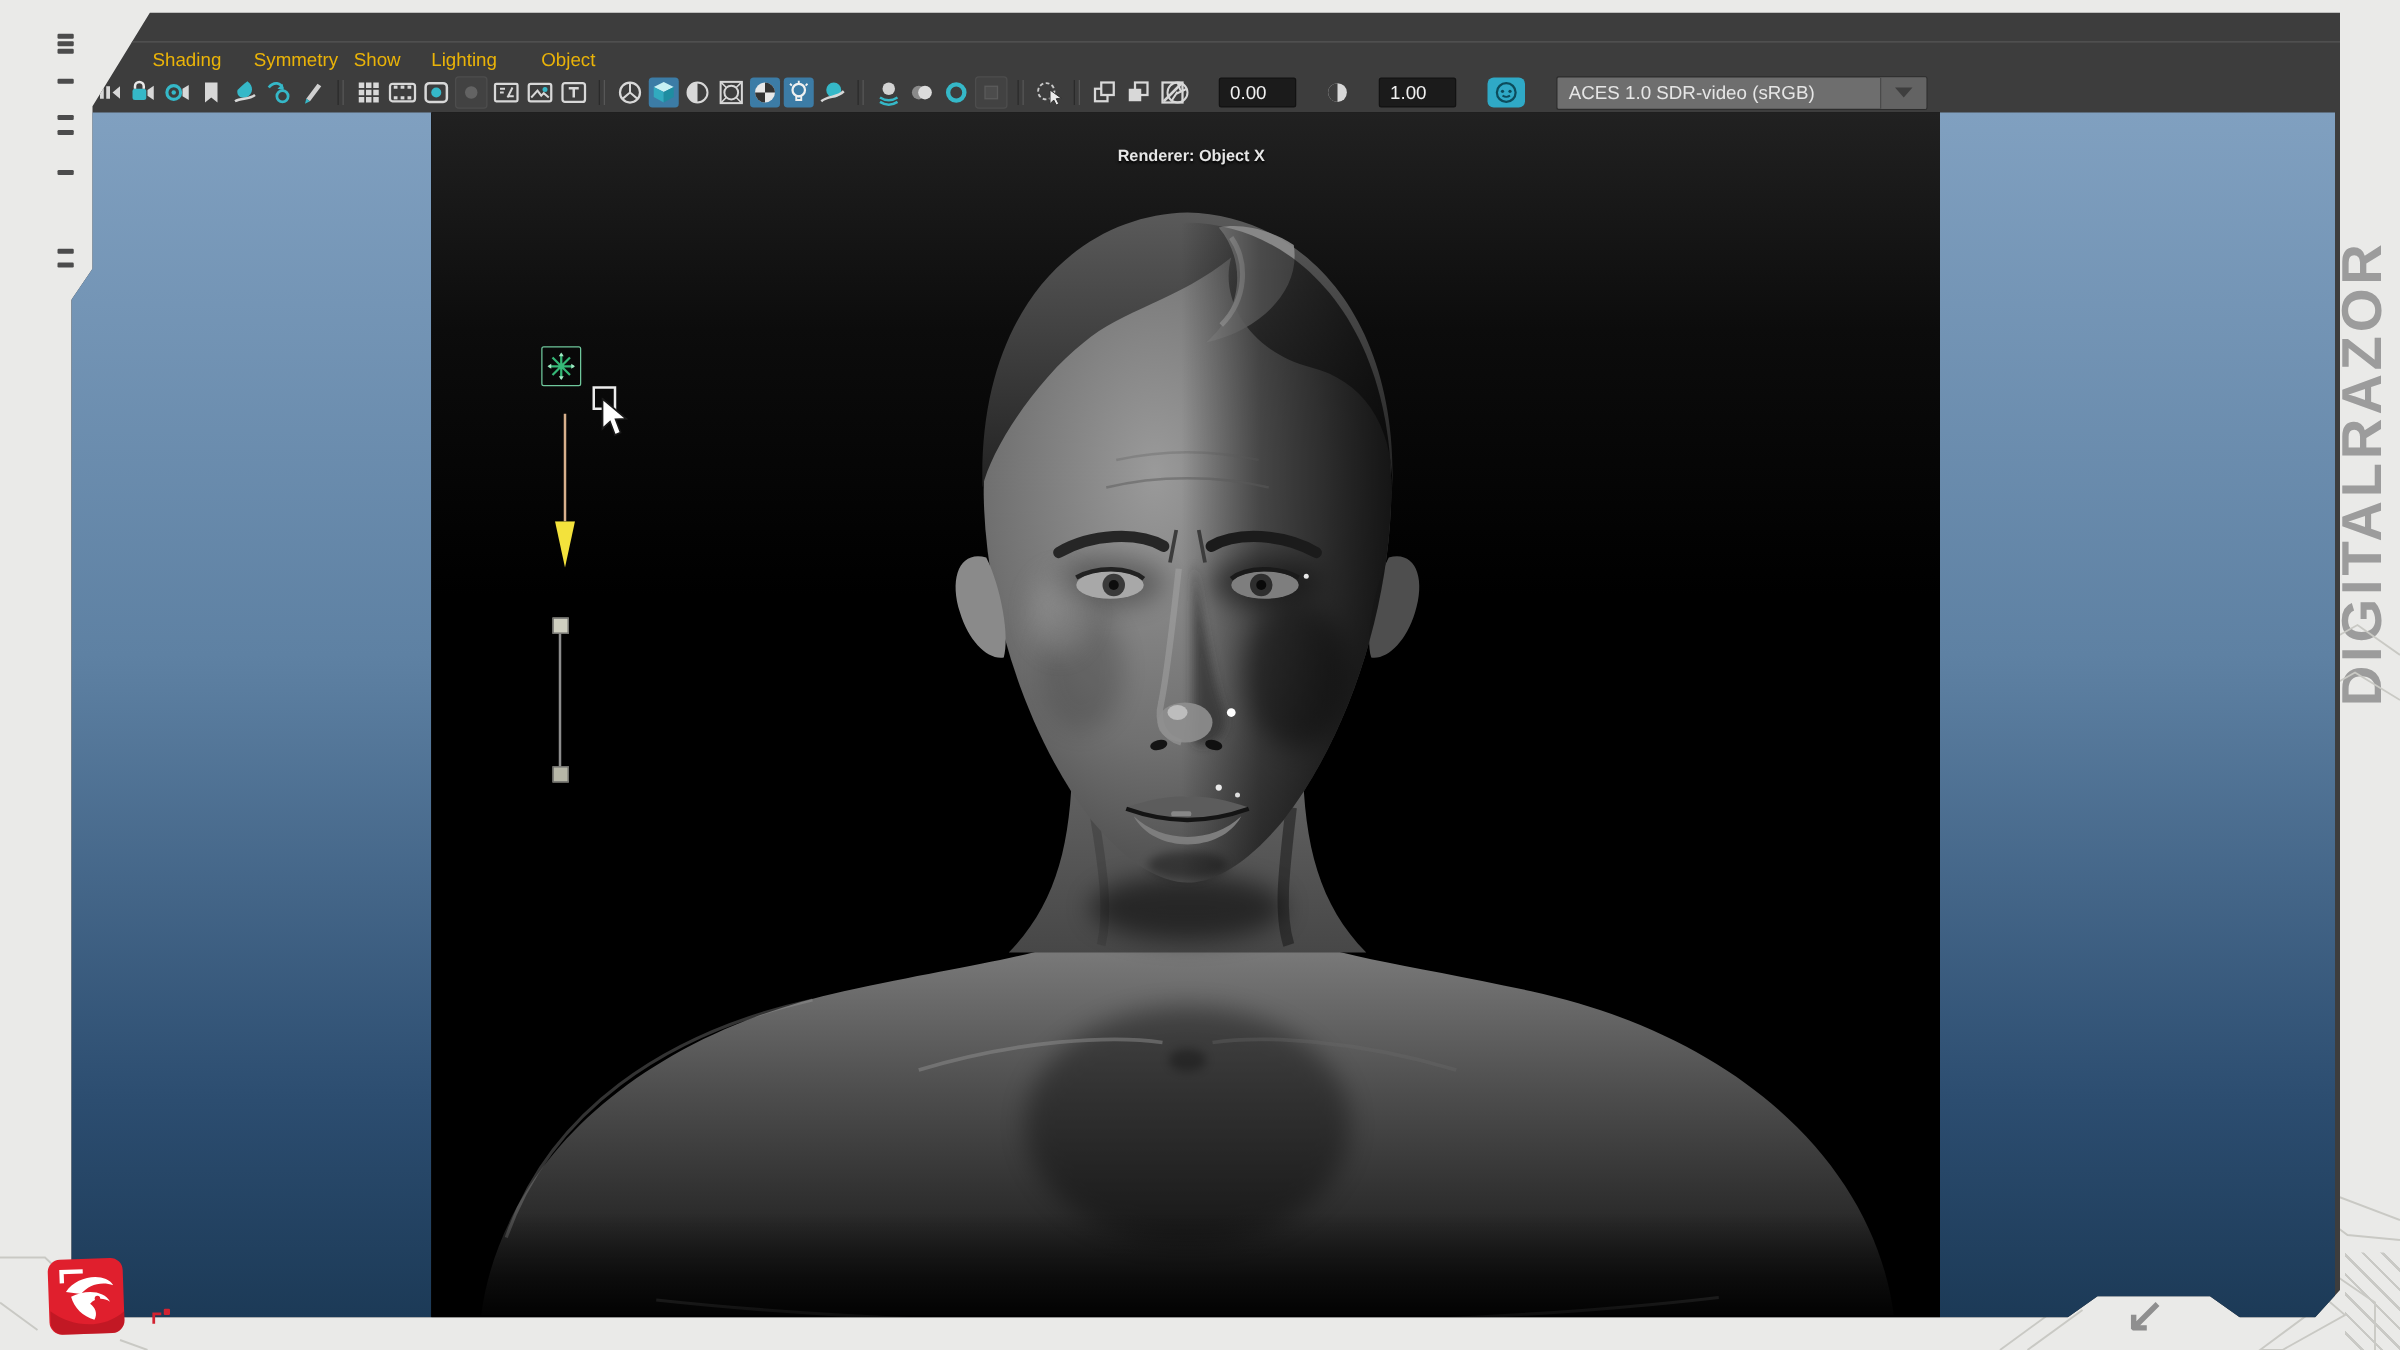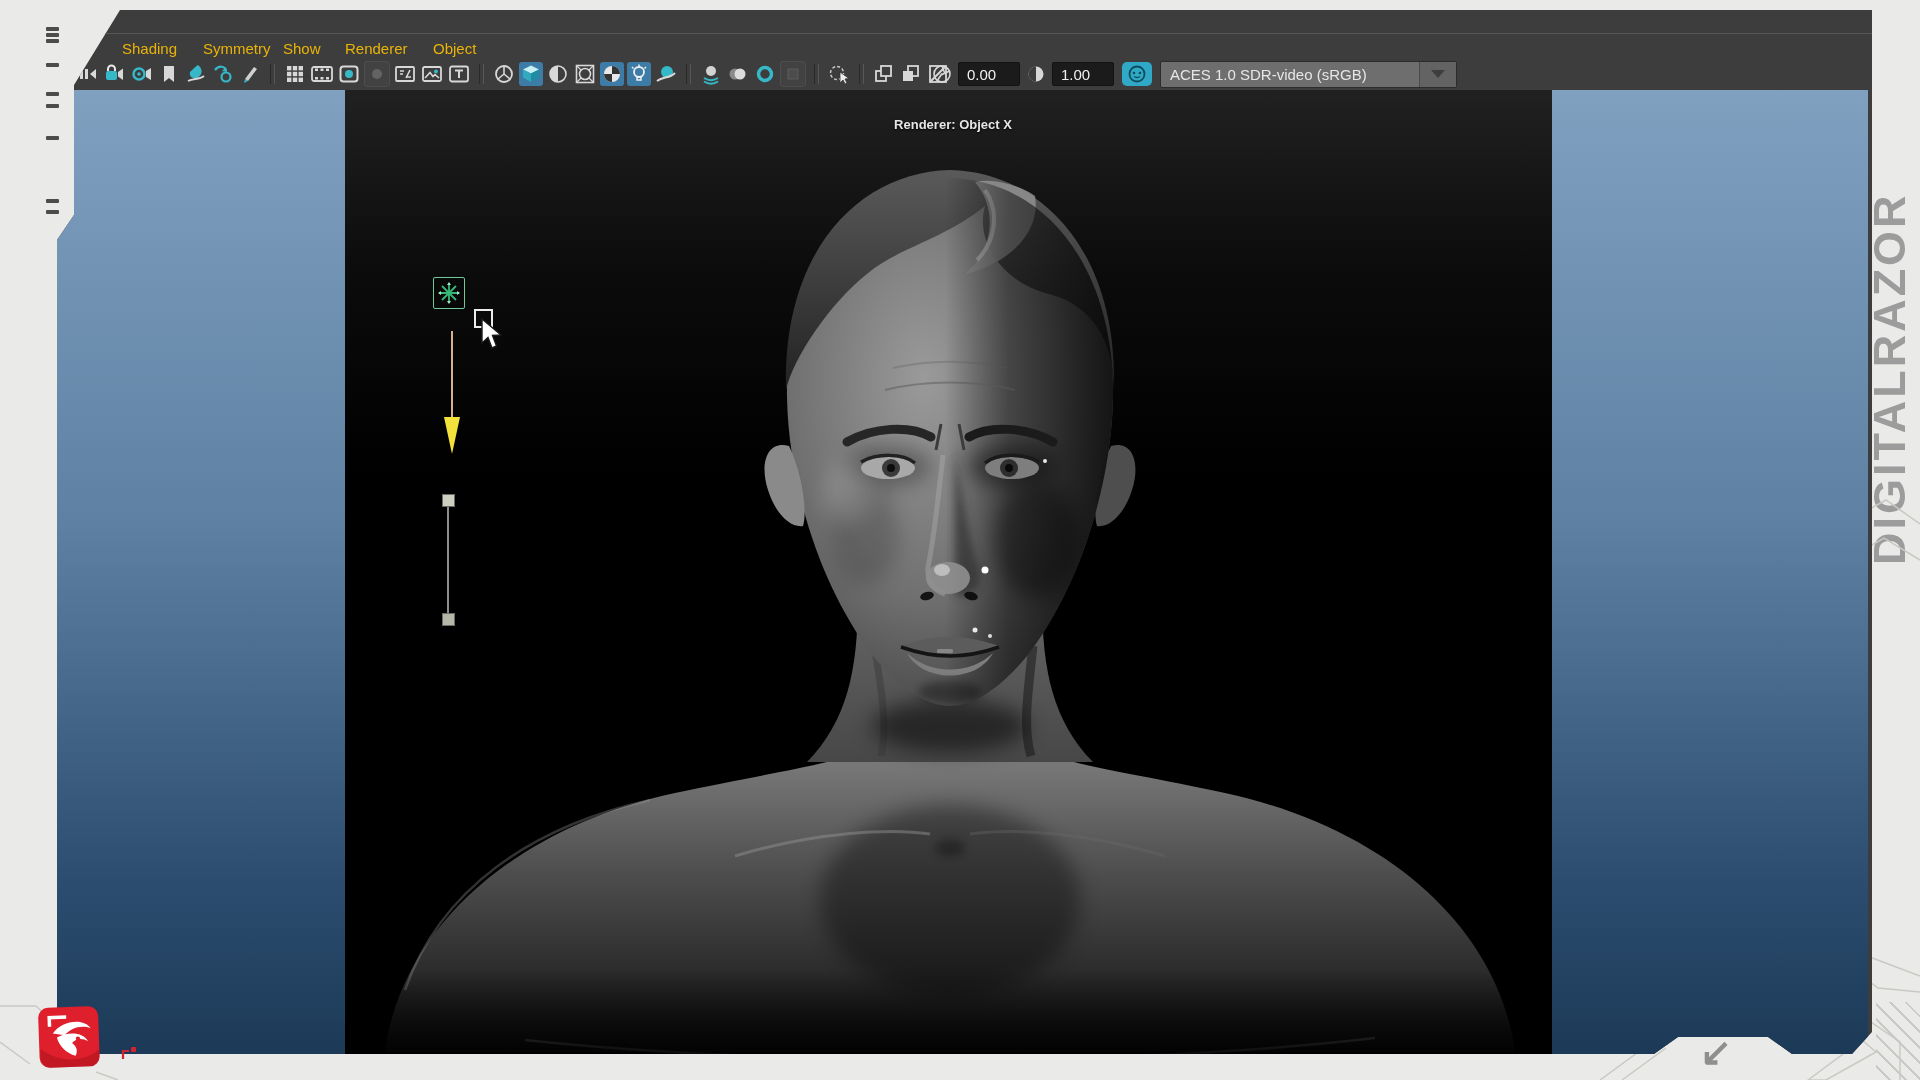--- a/index.html
+++ b/index.html
@@ -19,21 +19,21 @@
       1678px 1037px,1654px 1054px,57px 1054px,57px 240px,74px 215px,74px 85px);}
   #top-hairline{position:absolute;left:0;right:0;top:33px;height:1px;background:#565656;}
   .menu-item{position:absolute;top:40px;font-size:15px;color:#eab308;cursor:default;white-space:nowrap;}
   
   #toolbar{position:absolute;left:76px;top:58px;height:32px;display:flex;align-items:center;gap:3px;}
   .ic{width:24px;height:24px;display:flex;align-items:center;justify-content:center;border-radius:3px;flex:0 0 auto;}
   .ic svg{display:block;}
   .ic.active{background:#3c7ca6;}
   .ic.dim{opacity:.5;background:#474747;border:1px solid #5e5e5e;}
   .tsep{width:3px;height:20px;border-left:1px solid #2a2a2a;border-right:1px solid #575757;margin:0 5px;flex:0 0 auto;}
-  #display-group{position:absolute;left:930px;top:61px;height:26px;display:flex;align-items:center;gap:4px;}
+  #display-group{position:absolute;left:930px;top:61px;height:26px;display:flex;align-items:center;gap:21px;}
   .tb-field{width:52px;height:22px;background:#1b1b1b;border:1px solid #121212;border-radius:2px;
     color:#f0f0f0;font-size:15px;font-family:"Liberation Sans",sans-serif;padding:0 0 0 8px;outline:none;}
   #ocio-btn{width:30px;height:24px;border-radius:5px;background:#2fa9c6;display:flex;align-items:center;justify-content:center;margin:0 4px;}
   #colorspace{width:295px;height:25px;background:#6e6e6e;border:1px solid #2c2c2c;border-radius:2px;
     display:flex;align-items:center;color:#e6e6e6;font-size:15px;}
   #colorspace .cs-label{flex:1;padding-left:9px;white-space:nowrap;overflow:hidden;}
   #colorspace .cs-arrow{width:36px;height:100%;border-left:1px solid #4a4a4a;background:#636363;
     display:flex;align-items:center;justify-content:center;}
   #colorspace .cs-arrow span{width:0;height:0;border-left:7px solid transparent;border-right:7px solid transparent;border-top:8px solid #3e3e3e;}
   
@@ -97,21 +97,21 @@
     <div id="corner-arrow">↙</div>
   </div>
 
   <div id="window">
     <div id="top-hairline"></div>
 
     <div class="menu-item" style="left:42px">View</div>
     <div class="menu-item" style="left:122px">Shading</div>
     <div class="menu-item" style="left:203px">Symmetry</div>
     <div class="menu-item" style="left:283px">Show</div>
-    <div class="menu-item" style="left:345px">Renderer</div>
+    <div class="menu-item" style="left:345px">Lighting</div>
     <div class="menu-item" style="left:433px">Object</div>
 
     <div id="toolbar">
       <span class="ic">
           <svg width="20" height="20" viewBox="0 0 20 20">
             <rect x="2" y="5" width="3" height="10" fill="#d8d8d8"></rect>
             <rect x="7" y="5" width="3" height="10" fill="#d8d8d8"></rect>
             <path d="M18,5 L12,10 L18,15 Z" fill="#d8d8d8"></path>
           </svg>
         </span>

